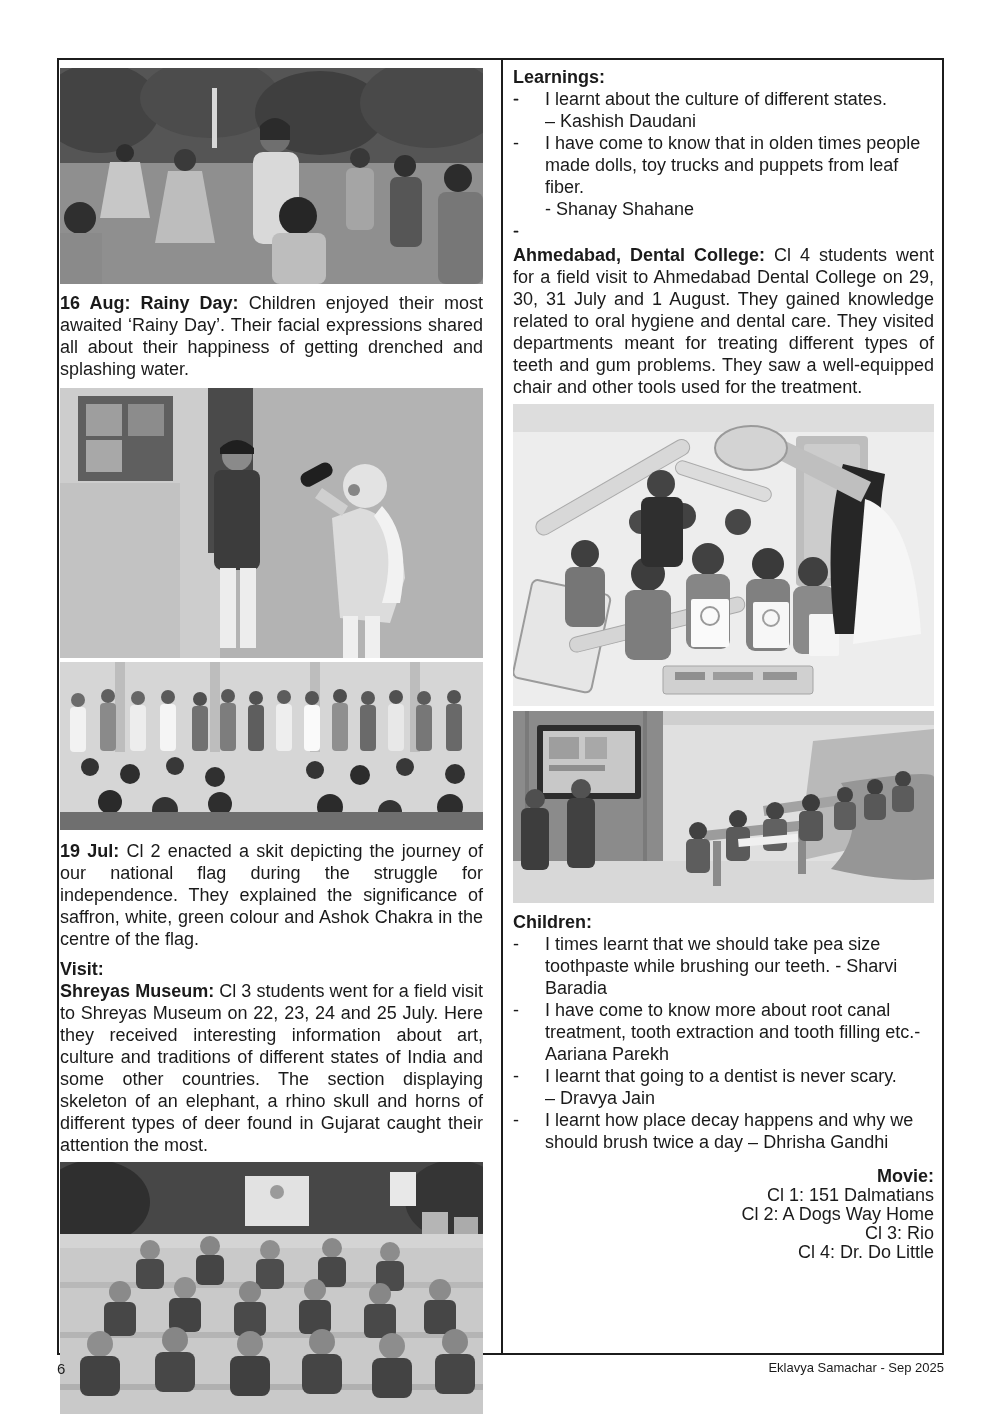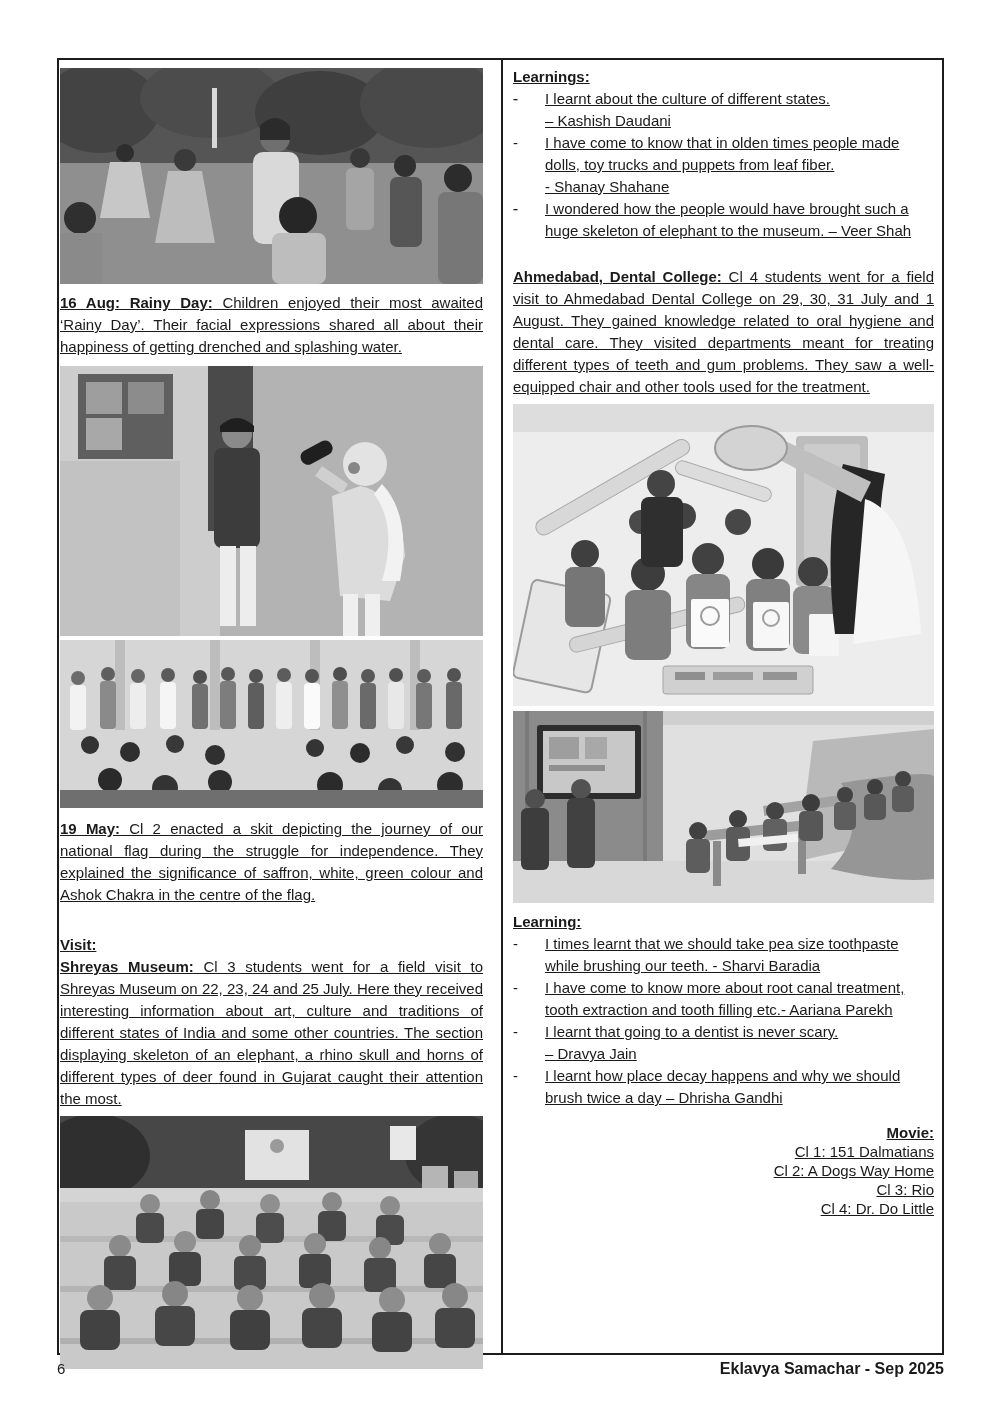--- a/index.html
+++ b/index.html
@@ -4,42 +4,42 @@
 <style>
   * { margin:0; padding:0; box-sizing:border-box; }
   html,body { width:1000px; height:1414px; background:#ffffff;
     font-family:"Liberation Sans", sans-serif; color:#1a1a1a; }
   #canvas { position:relative; width:1000px; height:1414px; background:#fff; overflow:hidden; }
 
   .frame { position:absolute; left:57px; top:58px; width:887px; height:1297px;
     border:2px solid #1c1c1c; background:#fff; }
   .divider { position:absolute; left:501px; top:58px; width:2px; height:1297px; background:#1c1c1c; }
 
-  .col { position:absolute; font-size:15px; line-height:22px;text-decoration:underline; }
+  .col { position:absolute; font-size:18px; line-height:22px; }
   #left-col  { left:60px;  top:68px; width:423px; }
   #right-col { left:513px; top:66px; width:421px; }
 
   .photo { width:100%; overflow:hidden; background:#bdbdbd; }
   .photo svg { display:block; width:100%; height:100%; }
 
   .b { font-weight:bold; }
   .caption { text-align:justify; margin-top:8px; }
   .para { text-align:justify; }
   .heading { font-weight:bold; }
 
   ul.bullets { list-style:none; }
   ul.bullets li { position:relative; padding-left:32px; }
   ul.bullets li .dash { position:absolute; left:0; top:0; }
   .bullet-text { white-space:pre-line; }
 
   .movie-block { line-height:19px;text-align:right; }
   .movie-block div { line-height:19px; }
 
   .footer-num  { position:absolute; left:57px;  top:1360px; font-size:15px; }
-  .footer-issue{ position:absolute; right:56px; top:1360px; font-size:16px; font-weight:bold; }
+  .footer-issue{ position:absolute; right:56px; top:1360px; font-size:13px; font-weight:normal; }
 </style>
 </head>
 <body>
 
 <div id="canvas">
   <div class="frame"></div>
   <div class="divider"></div>
 
   <div id="left-col" class="col">
 
@@ -151,23 +151,23 @@
             <circle cx="105" cy="148" r="13" fill="#333333"></circle>
           <circle cx="160" cy="142" r="12" fill="#2e2e2e"></circle>
             <circle cx="270" cy="145" r="13" fill="#2b2b2b"></circle>
           <circle cx="330" cy="150" r="12" fill="#343434"></circle>
             <circle cx="390" cy="145" r="13" fill="#2d2d2d"></circle>
           <rect x="0" y="150" width="423" height="18" fill="#6f6f6f"></rect>
         </g>
       </svg>
     </div>
 
-    <p class="caption" style="margin-top:10px;"><span class="b">19 May:</span><span> Cl 2 enacted a skit depicting the journey of our national flag during the struggle for independence. They explained the significance of saffron, white, green colour and Ashok Chakra in the centre of the flag.</span></p>
-
-    <p class="heading" style="margin-top:28px;">Visit:</p>
+    <p class="caption" style="margin-top:10px;"><span class="b">19 Jul:</span><span> Cl 2 enacted a skit depicting the journey of our national flag during the struggle for independence. They explained the significance of saffron, white, green colour and Ashok Chakra in the centre of the flag.</span></p>
+
+    <p class="heading" style="margin-top:8px;">Visit:</p>
     <p class="para"><span class="b">Shreyas Museum:</span><span> Cl 3 students went for a field visit to Shreyas Museum on 22, 23, 24 and 25 July. Here they received interesting information about art, culture and traditions of different states of India and some other countries. The section displaying skeleton of an elephant, a rhino skull and horns of different types of deer found in Gujarat caught their attention the most.</span></p>
 
     <div class="photo" style="height:253px; margin-top:6px;">
       <svg viewBox="0 0 423 253" preserveAspectRatio="none">
         <rect width="423" height="253" fill="#c9c9c9"></rect>
         <rect x="0" y="0" width="423" height="72" fill="#474747"></rect>
         <rect x="185" y="14" width="64" height="50" fill="#e2e2e2"></rect>
         <circle cx="217" cy="30" r="7" fill="#9a9a9a"></circle>
         <ellipse cx="35" cy="40" rx="55" ry="42" fill="#2f2f2f"></ellipse>
         <ellipse cx="395" cy="38" rx="50" ry="40" fill="#353535"></ellipse>
@@ -221,21 +221,21 @@
   <div id="right-col" class="col">
 
     <p class="heading">Learnings:</p>
     <ul class="bullets">
       <li><span class="dash">-</span></li>
       <li><span class="dash">-</span><span class="bullet-text">I learnt about the culture of different states.
 – Kashish Daudani</span></li>
       <li><span class="dash">-</span><span class="bullet-text">I have come to know that in olden times people made dolls, toy trucks and puppets from leaf fiber.
 - Shanay Shahane</span></li>
       <li><span class="dash">-</span></li>
-      <li><span class="dash">-</span><span class="bullet-text">I wondered how the people would have brought such a huge skeleton of elephant to the museum. – Veer Shah</span></li>
+      <li><span class="dash">-</span></li>
     </ul>
 
     <p class="para" style="margin-top:24px;"><span class="b">Ahmedabad, Dental College:</span><span> Cl 4 students went for a field visit to Ahmedabad Dental College on 29, 30, 31 July and 1 August. They gained knowledge related to oral hygiene and dental care. They visited departments meant for treating different types of teeth and gum problems. They saw a well-equipped chair and other tools used for the treatment.</span></p>
 
     <div class="photo" style="height:302px; margin-top:6px;">
       <svg viewBox="0 0 421 302" preserveAspectRatio="none">
         <rect width="421" height="302" fill="#ededed"></rect>
         <rect x="0" y="0" width="421" height="28" fill="#dddddd"></rect>
         <rect x="283" y="32" width="72" height="150" rx="4" fill="#bdbdbd"></rect>
         <rect x="291" y="40" width="56" height="134" rx="3" fill="#cccccc"></rect>
@@ -314,21 +314,21 @@
             <rect x="351" y="83" width="22" height="26" rx="5" fill="#585858"></rect>
           <circle cx="390" cy="68" r="8" fill="#434343"></circle>
             <rect x="379" y="75" width="22" height="26" rx="5" fill="#5c5c5c"></rect>
           <circle cx="185" cy="120" r="9" fill="#414141"></circle>
             <rect x="173" y="128" width="24" height="34" rx="5" fill="#5d5d5d"></rect>
           <rect x="225" y="128" width="60" height="8" transform="rotate(-5 225 128)" fill="#f0f0f0"></rect>
         </g>
       </svg>
     </div>
 
-    <p class="heading" style="margin-top:8px;">Learning:</p>
+    <p class="heading" style="margin-top:8px;">Children:</p>
     <ul class="bullets">
       <li><span class="dash">-</span><span class="bullet-text">I times learnt that we should take pea size toothpaste while brushing our teeth. - Sharvi Baradia</span></li>
       <li><span class="dash">-</span><span class="bullet-text">I have come to know more about root canal treatment, tooth extraction and tooth filling etc.- Aariana Parekh</span></li>
       <li><span class="dash">-</span><span class="bullet-text">I learnt that going to a dentist is never scary.
 – Dravya Jain</span></li>
       <li><span class="dash">-</span><span class="bullet-text">I learnt how place decay happens and why we should brush twice a day – Dhrisha Gandhi</span></li>
     </ul>
 
     <div class="movie-block" style="margin-top:14px;">
       <div class="heading">Movie:</div>

